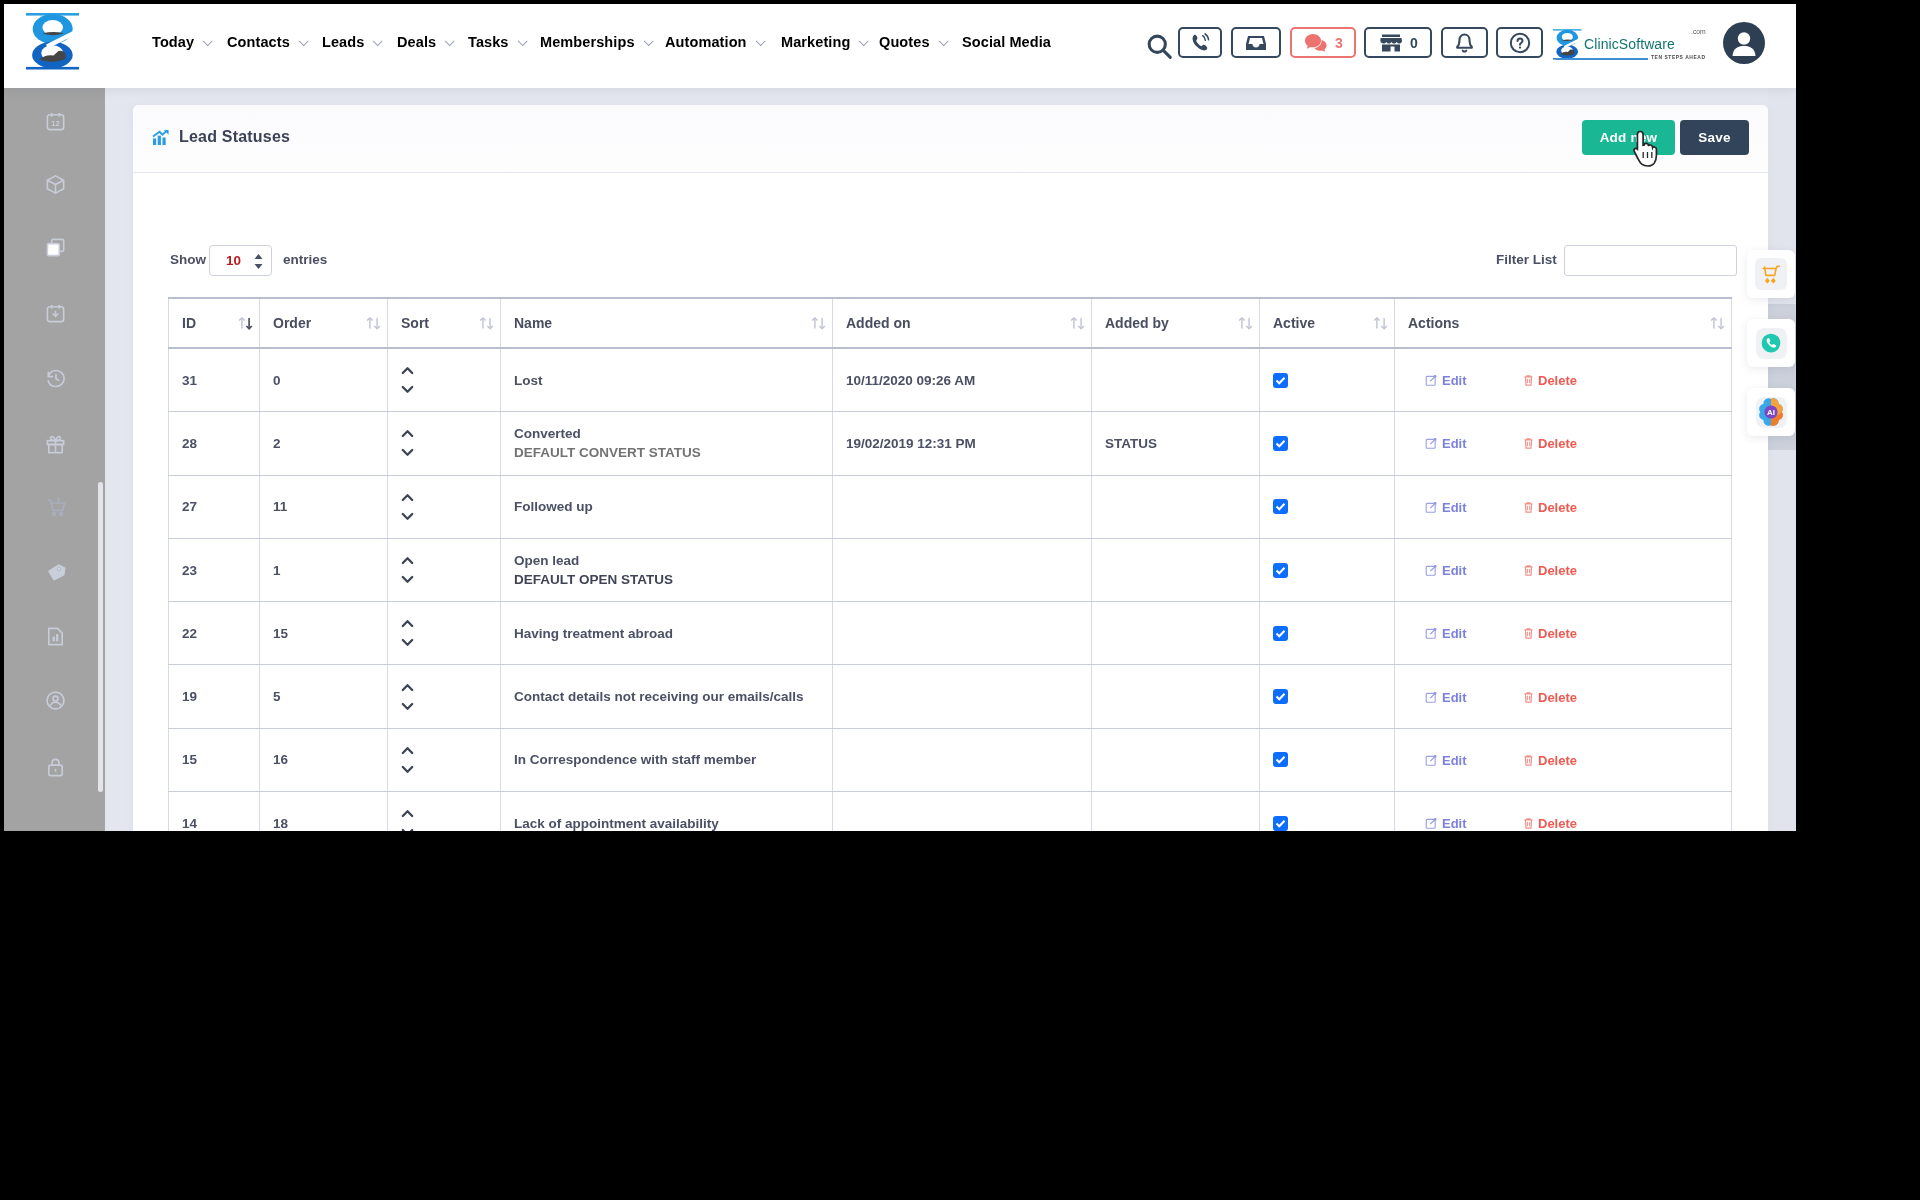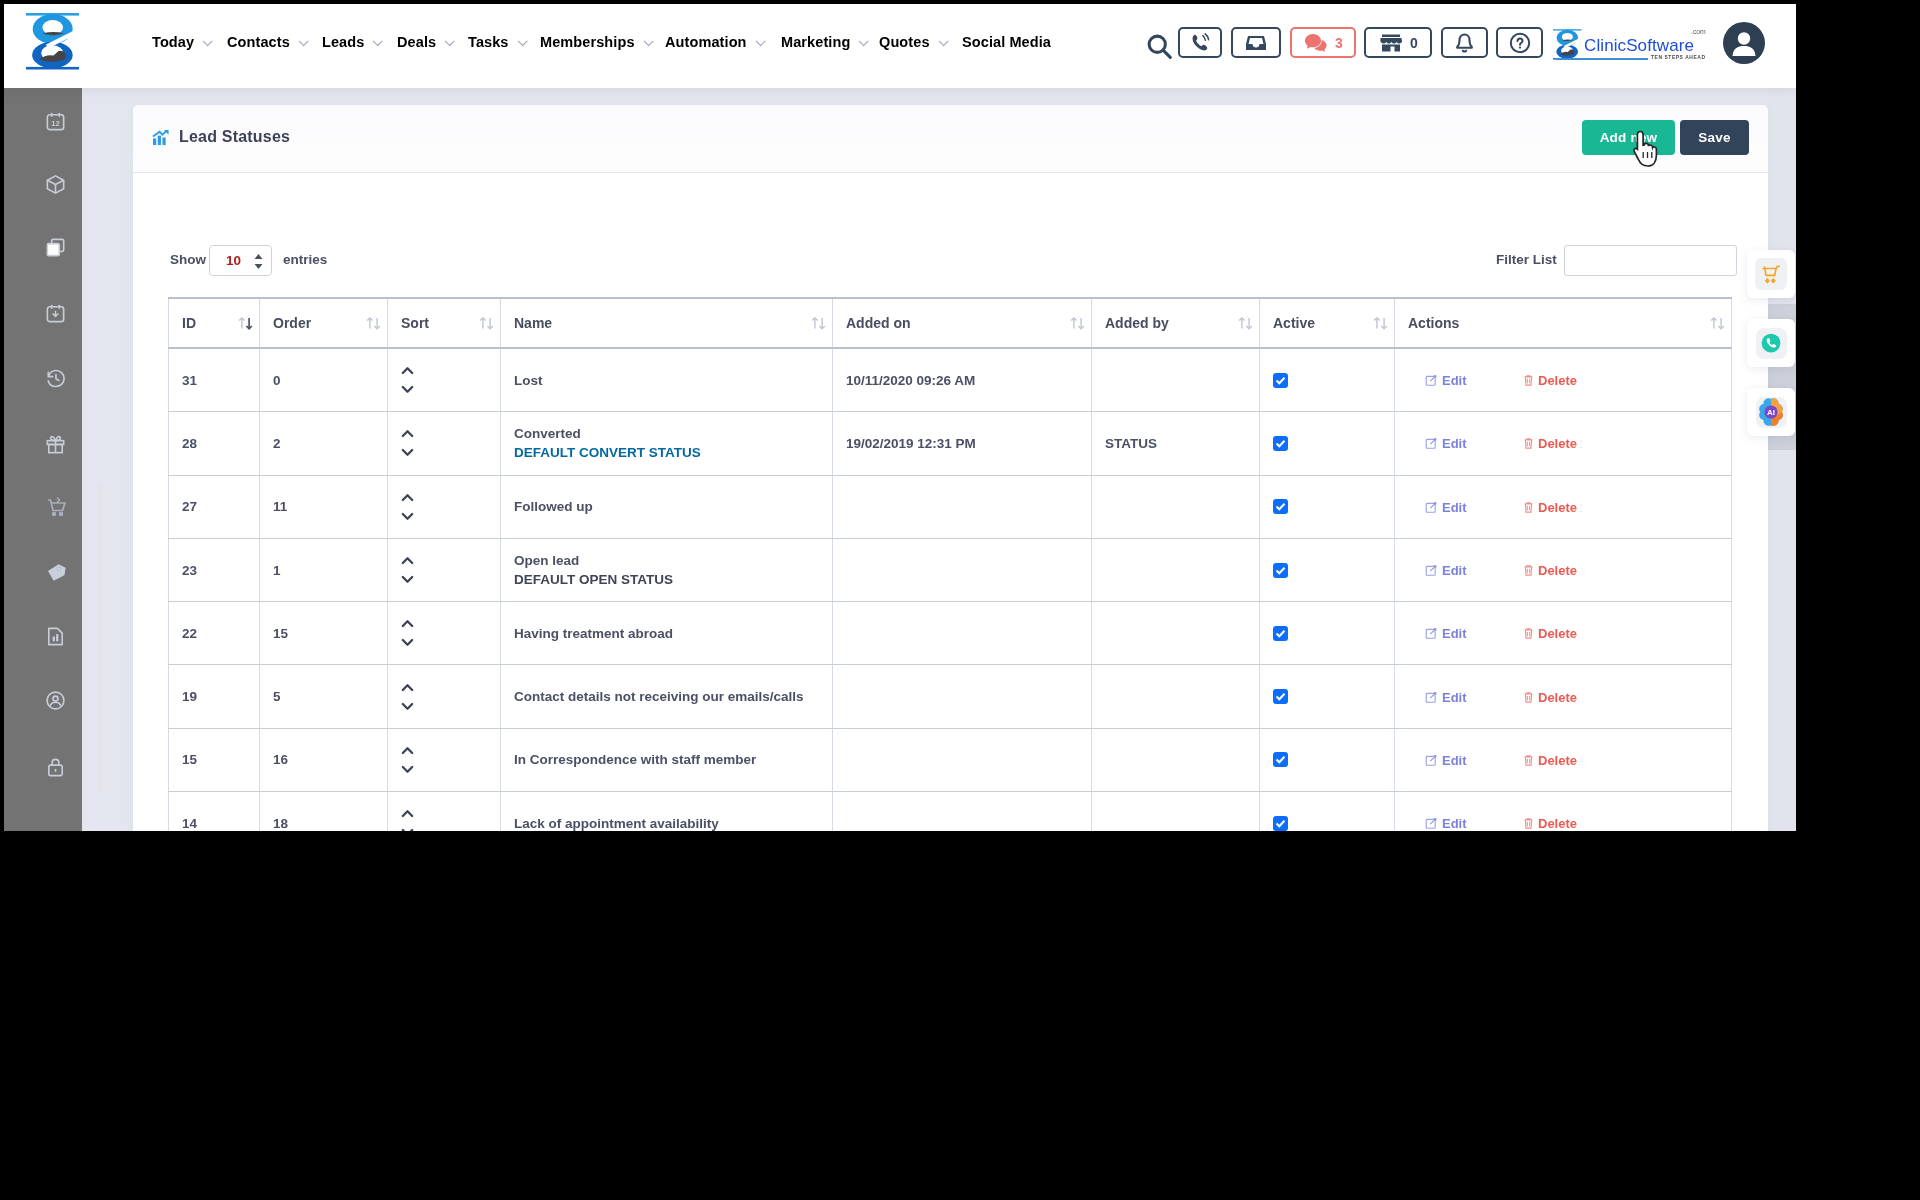--- a/index.html
+++ b/index.html
@@ -6,21 +6,21 @@
 html,body { width:1920px; height:1200px; background:#000; font-family:"Liberation Sans", sans-serif; }
 #vp { position:absolute; left:4px; top:4px; width:1792px; height:827px; background:#e4e6ef; overflow:hidden; }
 
 #nav { position:absolute; left:0; top:0; width:1792px; height:84px; background:#fff; box-shadow:0 3px 8px rgba(40,50,80,.08); z-index:20; }
 .mitem { position:absolute; top:30px; font-size:14.5px; font-weight:bold; color:#000000; letter-spacing:.1px; white-space:nowrap; }
 .chev { display:inline-block; width:6.5px; height:6.5px; border-right:1.8px solid #9aa1b9; border-bottom:1.8px solid #9aa1b9; transform:rotate(45deg) translateY(-2px); margin-left:9px; vertical-align:2px; }
 .navbtn { position:absolute; top:23px; height:31px; border:2px solid #35485e; border-radius:5px; display:flex; align-items:center; justify-content:center; gap:6px; }
 .navbtn.red { border-color:#ed7370; }
 .cnt { font-size:14px; font-weight:bold; color:#35485e; }
 
-#sb { position:absolute; left:0; top:84px; width:78px; height:743px; background:#737373; z-index:10; }
+#sb { position:absolute; left:0; top:84px; width:101px; height:743px; background:#a3a3a3; z-index:10; }
 .sic { position:absolute; left:40px; }
 #sbscroll { position:absolute; left:94px; top:394px; width:5px; height:310px; background:#e3e4ea; border-radius:3px; }
 
 #rstrip { position:absolute; left:1764px; top:84px; width:28px; height:743px; background:#e2e4ed; }
 #rthumb { position:absolute; left:1764px; top:300px; width:28px; height:146px; background:#ccd0db; }
 .fbox { position:absolute; left:1743px; width:48px; height:48px; background:#fff; border-radius:6px; box-shadow:0 2px 8px rgba(50,60,90,.10); display:flex; align-items:center; justify-content:center; z-index:40; }
 
 #card { position:absolute; left:129px; top:101px; width:1635px; height:726px; background:#fff; border-radius:6px 6px 0 0; box-shadow:0 2px 10px rgba(60,70,110,.05); }
 #chead { position:absolute; left:0; top:0; width:100%; height:68px; border-bottom:1px solid #e4e6ee; background:linear-gradient(#fbfbfd,#fdfdfe); border-radius:6px 6px 0 0; }
 #ctitle { position:absolute; left:46px; top:23px; font-size:16px; font-weight:bold; color:#3c4257; letter-spacing:.2px; }
@@ -131,21 +131,21 @@
       <rect x="0" y="0" width="53" height="2.6" fill="#2b9fe0"></rect>
       <ellipse cx="26.7" cy="16" rx="20" ry="14.8" fill="#1e96e0"></ellipse>
       <ellipse cx="26.7" cy="14.5" rx="10.3" ry="7.6" fill="#fff"></ellipse>
       <path d="M16.5 20.5 Q27 24 38 20.3 Q27 17.8 16.5 20.5 Z" fill="#454545"></path>
       <ellipse cx="26.4" cy="42" rx="20.3" ry="13.2" fill="#1164c2"></ellipse>
       <ellipse cx="26.2" cy="40" rx="11" ry="7.8" fill="#fff"></ellipse>
       <path d="M13.5 46.5 Q20 41 27.5 42.5 L32.5 38 Q37 37 39.5 40.5 L39.5 46 Q26.5 51.5 13.5 46.5 Z" fill="#454545"></path>
       <line x1="21" y1="33.5" x2="50" y2="19" stroke="#fff" stroke-width="4.6"></line>
       <rect x="0" y="53.9" width="53" height="2.6" fill="#1164c2"></rect>
     </svg>
-    <span style="position:absolute;left:1580px;top:32px;font-size:17px;color:#1d4ed8;letter-spacing:.1px">ClinicSoftware</span>
+    <span style="position:absolute;left:1580px;top:32px;font-size:14px;color:#0f766e;letter-spacing:.1px">ClinicSoftware</span>
     <span style="position:absolute;left:1687px;top:24px;font-size:8px;color:#5a5a5c;transform:scale(0.85);transform-origin:left top">.com</span>
     <div style="position:absolute;left:1552px;top:54px;width:92px;height:2px;background:#3f8fd6"></div>
     <span style="position:absolute;left:1647px;top:51px;font-size:9px;font-weight:bold;color:#4a4a4c;letter-spacing:1px;transform:scale(0.55);transform-origin:left top;white-space:nowrap">TEN STEPS AHEAD</span>
 
     <div style="position:absolute;left:1719px;top:18px;width:42px;height:42px;border-radius:50%;background:#2e3e53;overflow:hidden">
       <svg width="42" height="42" viewBox="0 0 42 42">
           <circle cx="21" cy="16.5" r="6.2" fill="#fff"></circle>
           <path d="M9.5 34 C10 26.5 14.5 24 21 24 C27.5 24 32 26.5 32.5 34 Z" fill="#fff"></path>
         </svg>
     </div>
@@ -379,21 +379,21 @@
             <td>2</td>
             <td>
               <svg class="chup" width="13" height="9" viewBox="0 0 13 9">
                 <path d="M1.8 7 L6.5 2.2 L11.2 7" fill="none" stroke="#3e4455" stroke-width="2.3" stroke-linecap="round" stroke-linejoin="round"></path>
               </svg>
               <svg class="chdn" width="13" height="9" viewBox="0 0 13 9">
                 <path d="M1.8 2 L6.5 6.8 L11.2 2" fill="none" stroke="#3e4455" stroke-width="2.3" stroke-linecap="round" stroke-linejoin="round"></path>
               </svg>
             </td>
             <td>
-              <div class="nm2">Converted<br><span style="color:#0369a1">DEFAULT CONVERT STATUS</span></div>
+              <div class="nm2">Converted<br><span style="color:#737373">DEFAULT CONVERT STATUS</span></div>
             </td>
             <td>19/02/2019 12:31 PM</td>
             <td>STATUS</td>
             <td>
               <div class="cbx">
                 <svg width="15" height="15" viewBox="0 0 15 15" style="position:absolute;left:0;top:0">
                   <path d="M3.5 7.5 L6.3 10.3 L11.5 4.8" fill="none" stroke="#fff" stroke-width="2"></path>
                 </svg>
               </div>
             </td>

